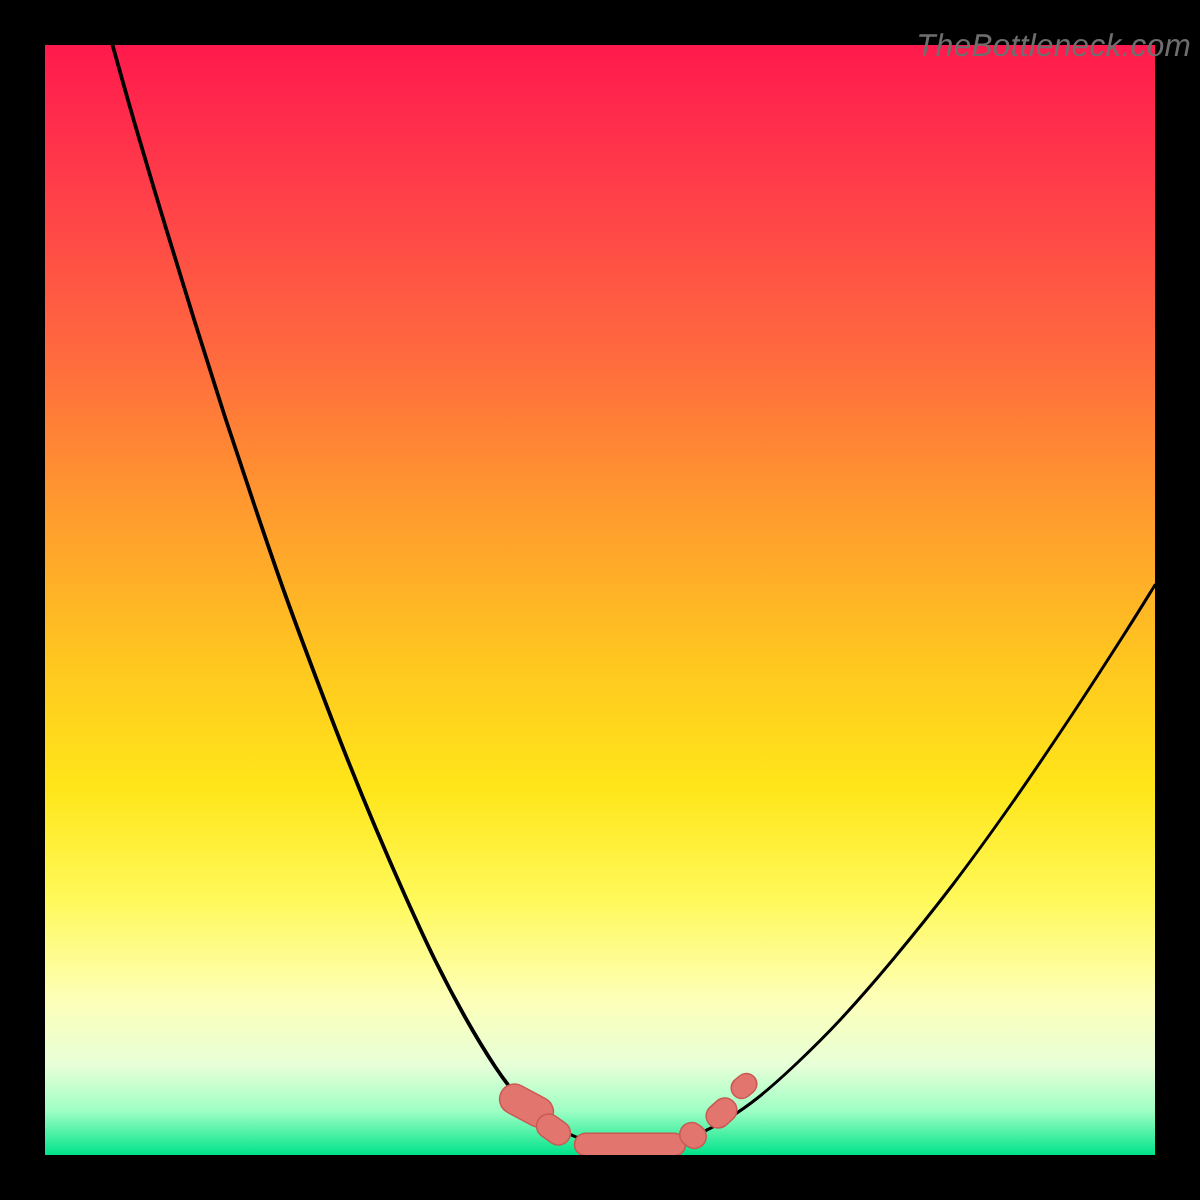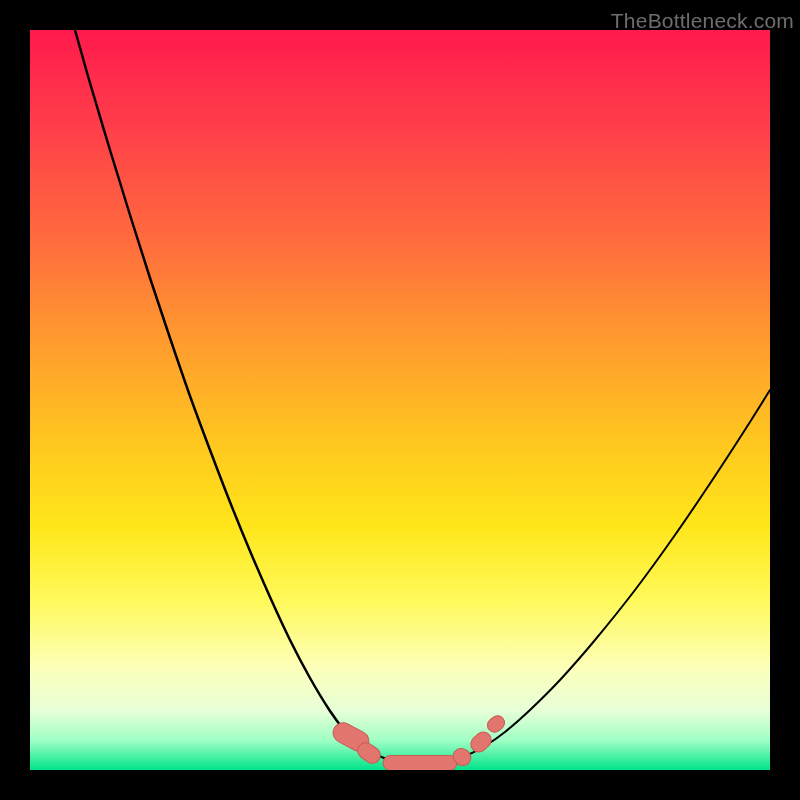--- a/index.html
+++ b/index.html
@@ -41,26 +41,27 @@
   }
   svg.curve {
     position: absolute;
     left: 0;
     top: 0;
     width: 740px;
     height: 740px;
   }
   .watermark {
     position: absolute;
-    top: 9px;
+    top: 19px;
     right: 6px;
     color: #6e6e6e;
     font-size: 21px;
     letter-spacing: 0.2px;
     user-select: none;
+    font-style: italic;
   }
 </style>
 </head>
 <body>
 
 <div class="frame">
   <div class="plot">
 
     <svg class="curve" viewBox="0 0 740 740">
       <g id="series-group">

